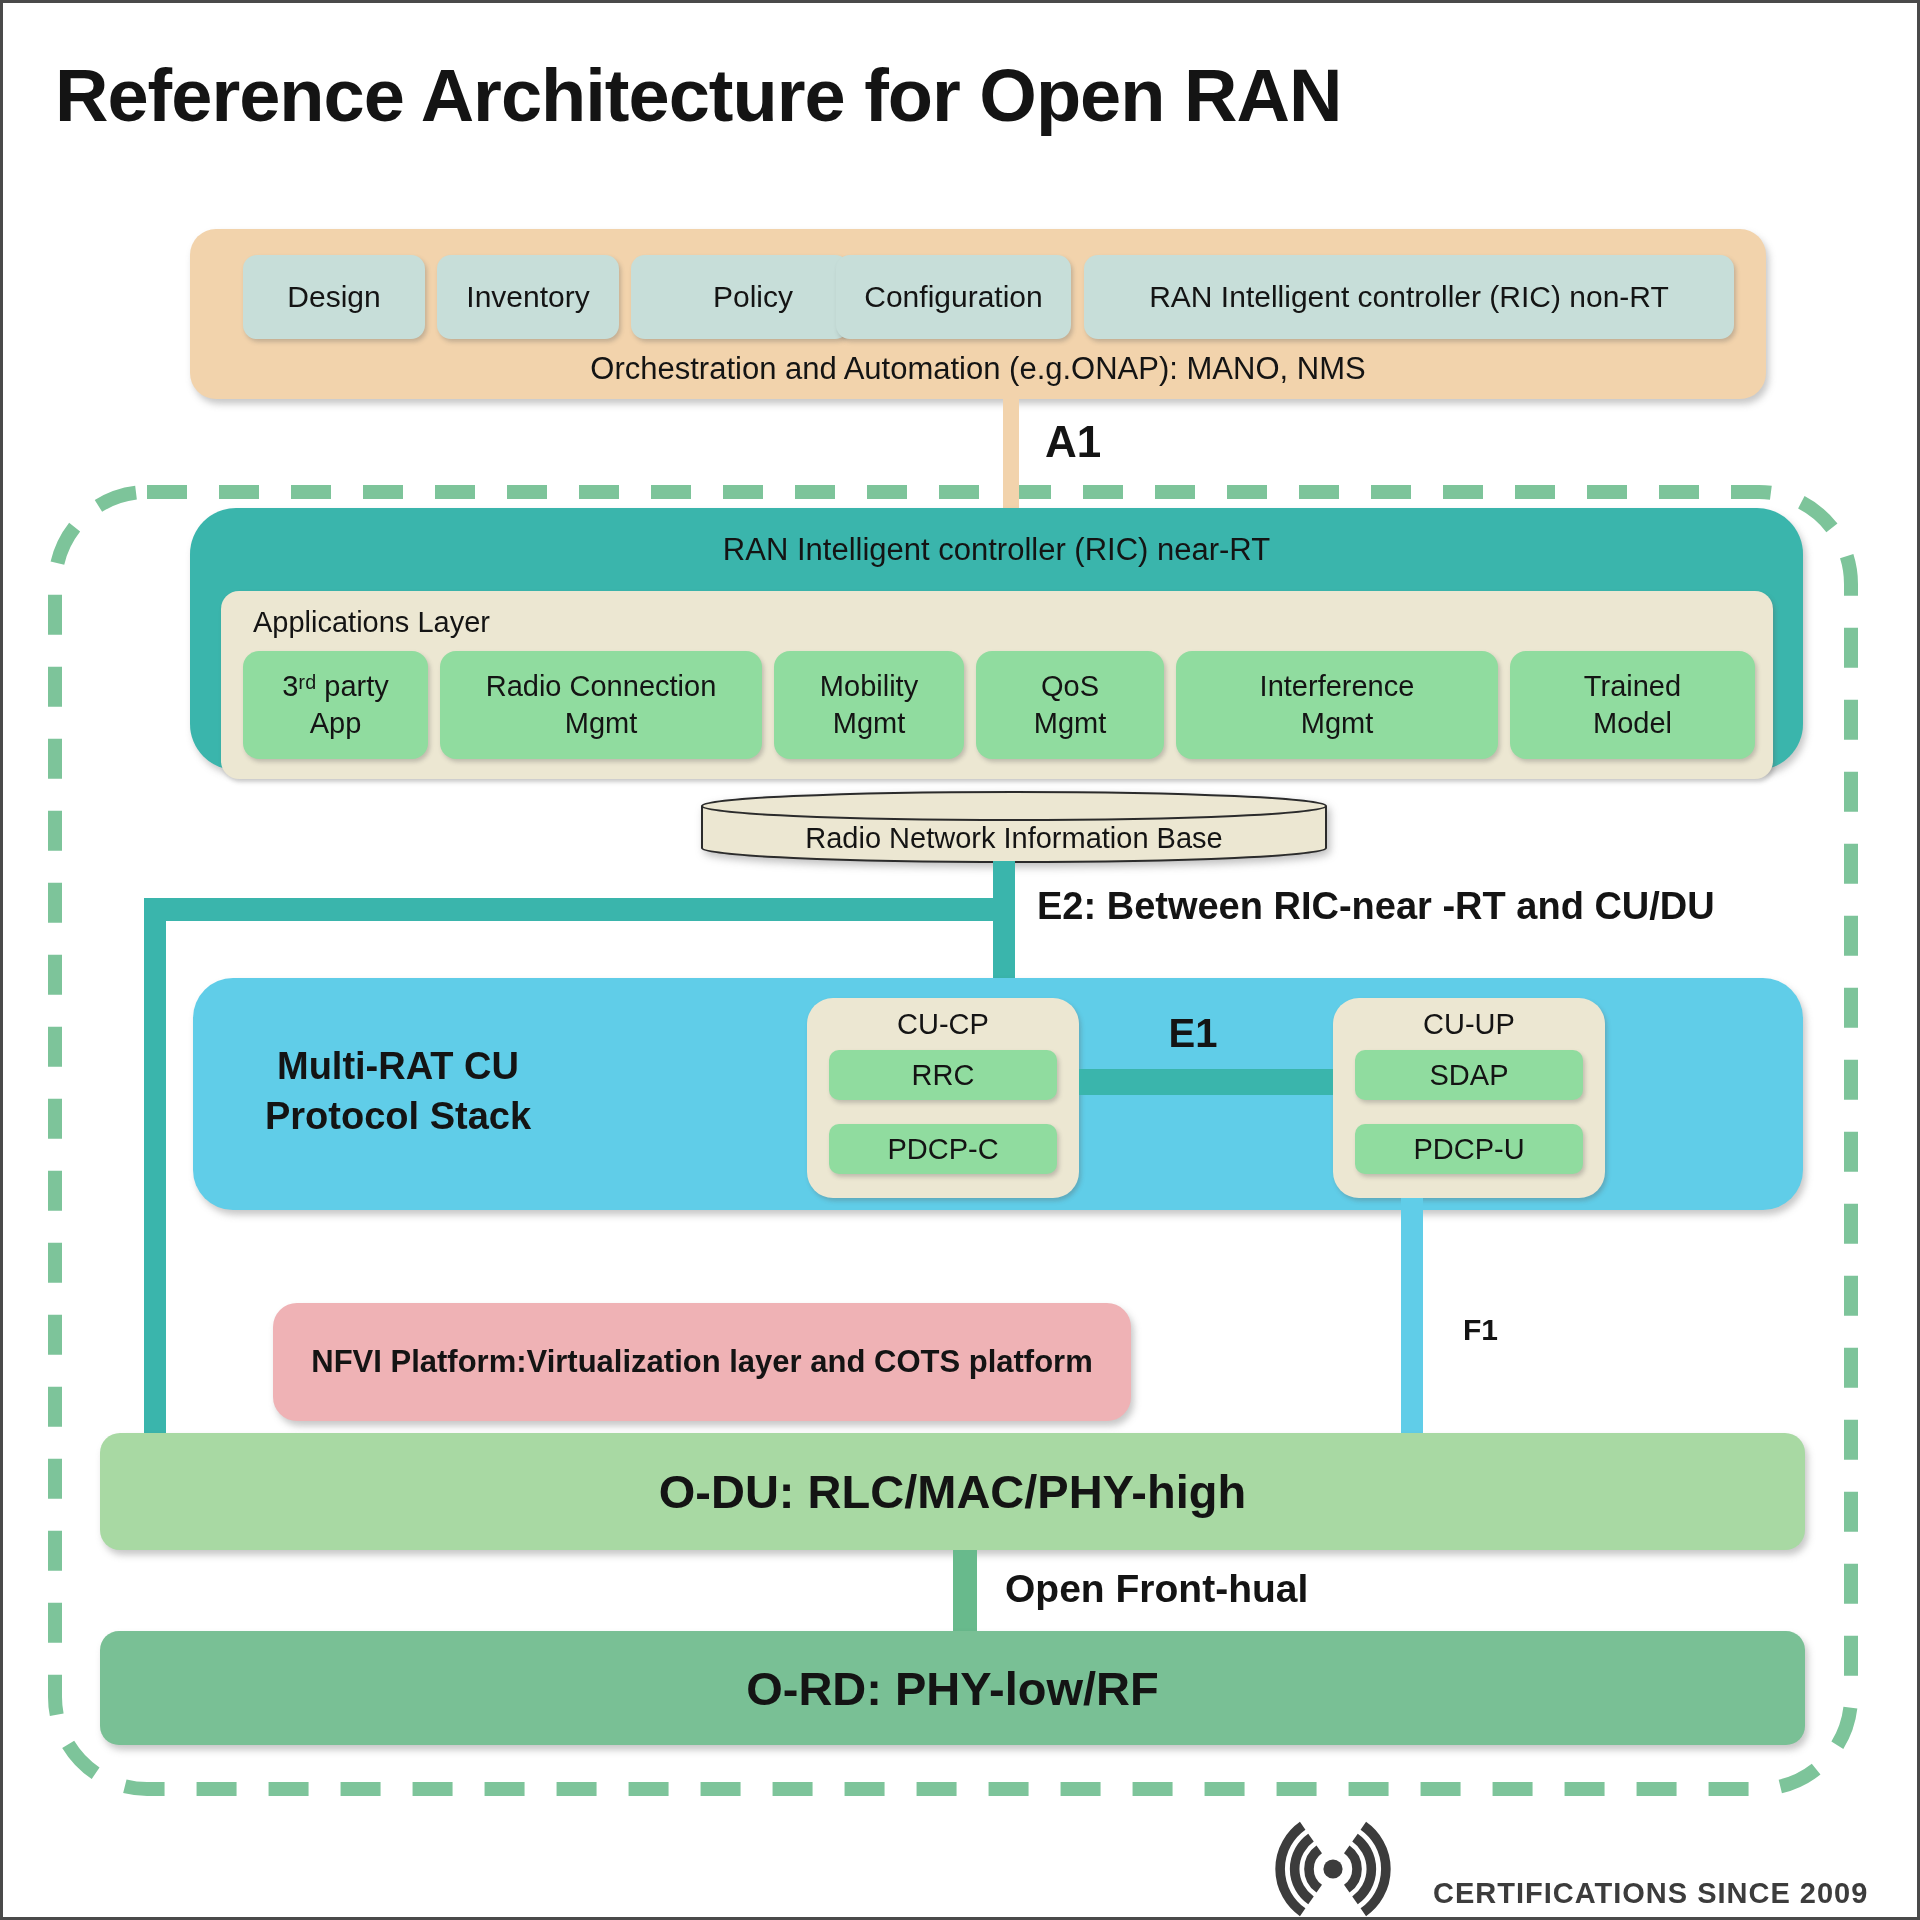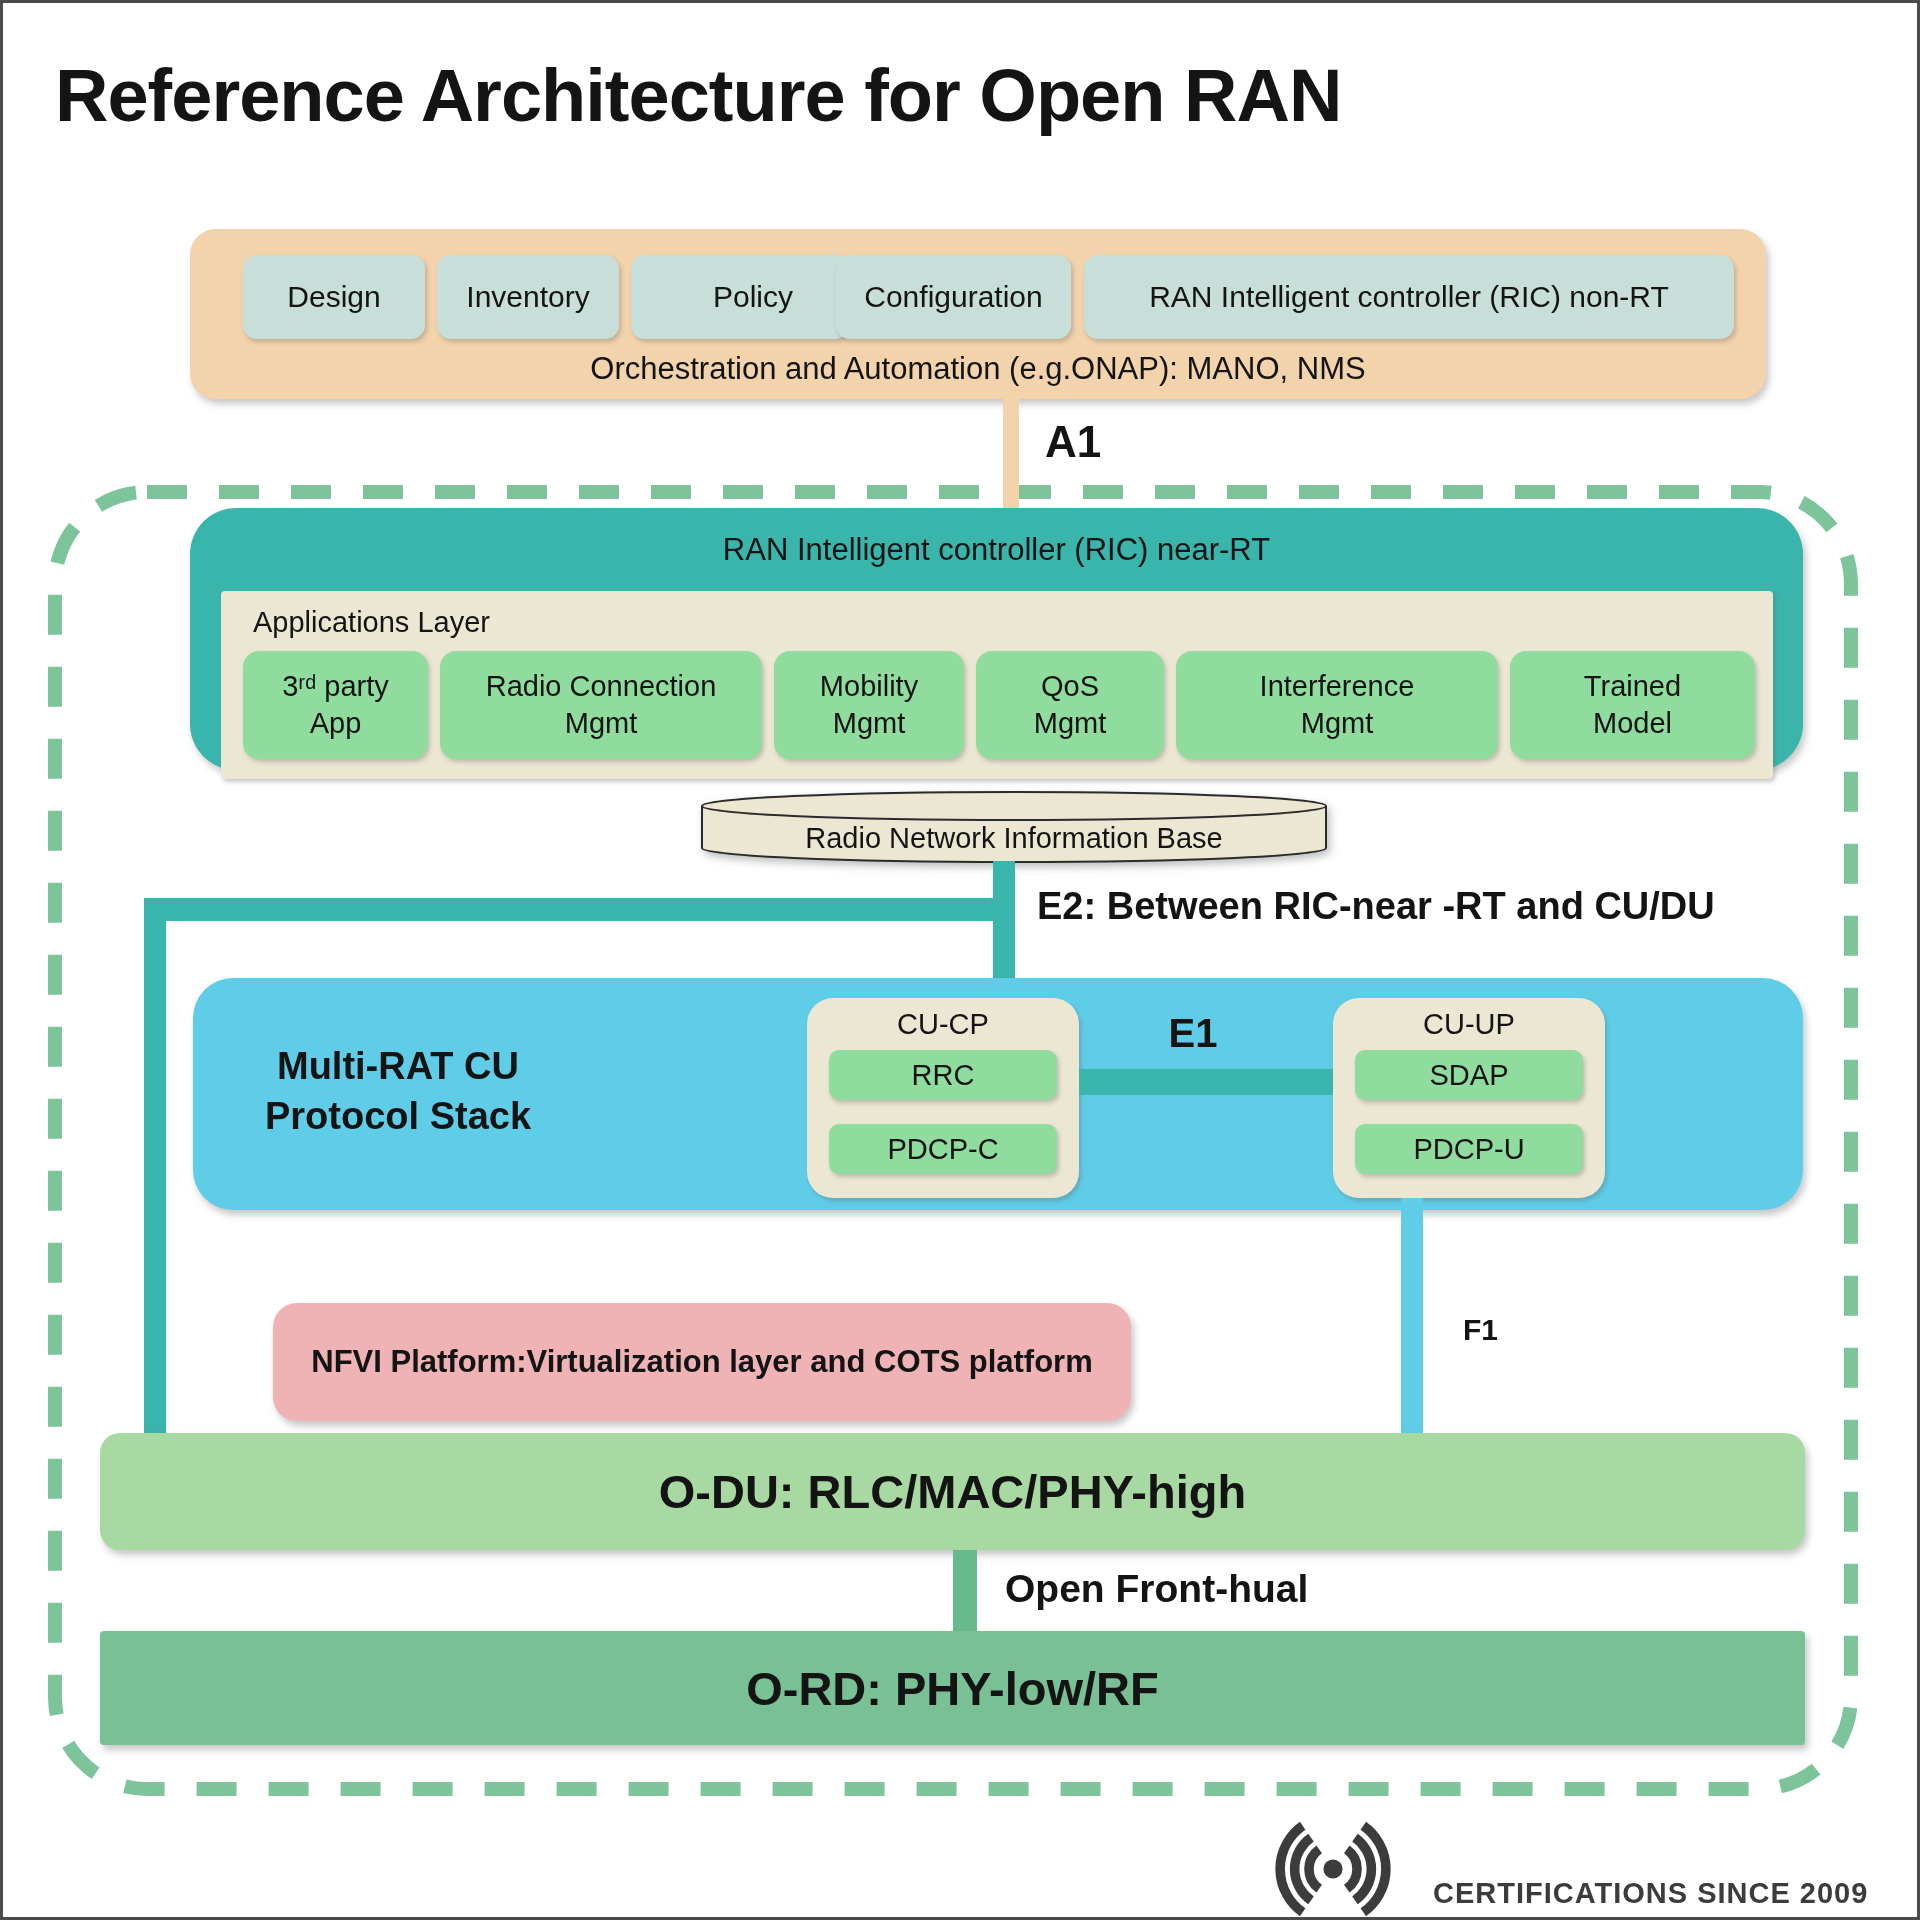--- a/index.html
+++ b/index.html
@@ -19,21 +19,21 @@
   .orch-item{top:26px;height:84px;background:#c7ded9;border-radius:14px;font-size:30px;}
   .orch-label{left:0;top:122px;width:100%;text-align:center;font-size:31px;}
 
   .a1-bar{left:1000px;top:396px;width:16px;height:110px;background:#f2d3ac;}
   .lbl{font-weight:700;}
   .a1-label{left:1042px;top:414px;font-size:44px;}
 
   
   .ric-box{left:187px;top:505px;width:1613px;height:262px;background:#3ab5ac;border-radius:46px;}
   .ric-title{left:0;top:24px;width:100%;text-align:center;font-size:31px;}
-  .apps-box{left:31px;top:83px;width:1552px;height:188px;background:#ece7d2;border-radius:4px;}
+  .apps-box{left:31px;top:83px;width:1552px;height:188px;background:#ece7d2;border-radius:18px;}
   .apps-label{left:32px;top:15px;font-size:29px;}
   .app-item{top:60px;height:108px;background:#90dc9f;border-radius:16px;font-size:29px;line-height:37px;}
 
   
   .teal-line{background:#3ab5ac;}
   .e2-v1{left:990px;top:858px;width:22px;height:118px;}
   .e2-h{left:141px;top:895px;width:871px;height:23px;}
   .e2-v2{left:141px;top:895px;width:22px;height:536px;}
   .e2-label{left:1034px;top:882px;font-size:38px;}
 
@@ -50,21 +50,21 @@
 
   .f1-line{left:1398px;top:1195px;width:22px;height:235px;background:#60cde8;}
   .f1-label{left:1460px;top:1310px;font-size:30px;}
 
   .nfvi-box{left:270px;top:1300px;width:858px;height:118px;background:#efb2b5;border-radius:24px;
     font-size:31px;font-weight:700;}
 
   .odu-box{left:97px;top:1430px;width:1705px;height:117px;background:#a8d9a3;border-radius:20px;font-size:47px;font-weight:600;}
   .fh-line{left:950px;top:1547px;width:24px;height:82px;background:#68ba8c;}
   .fh-label{left:1002px;top:1564px;font-size:39px;font-weight:600;}
-  .ord-box{left:97px;top:1628px;width:1705px;height:114px;background:#79c095;border-radius:4px;font-size:47px;font-weight:600;text-align:right;}
+  .ord-box{left:97px;top:1628px;width:1705px;height:114px;background:#79c095;border-radius:19px;font-size:47px;font-weight:600;text-align:right;}
 
   
   .logo-name{left:1424px;top:1806px;font-size:80px;font-weight:800;letter-spacing:-2px;color:#3c3c3c;}
   .logo-tag{left:1430px;top:1874px;font-size:29px;letter-spacing:1px;color:#3c3c3c;font-weight:600;}
 </style>
 </head>
 <body>
 
 <div class="canvas">
 

